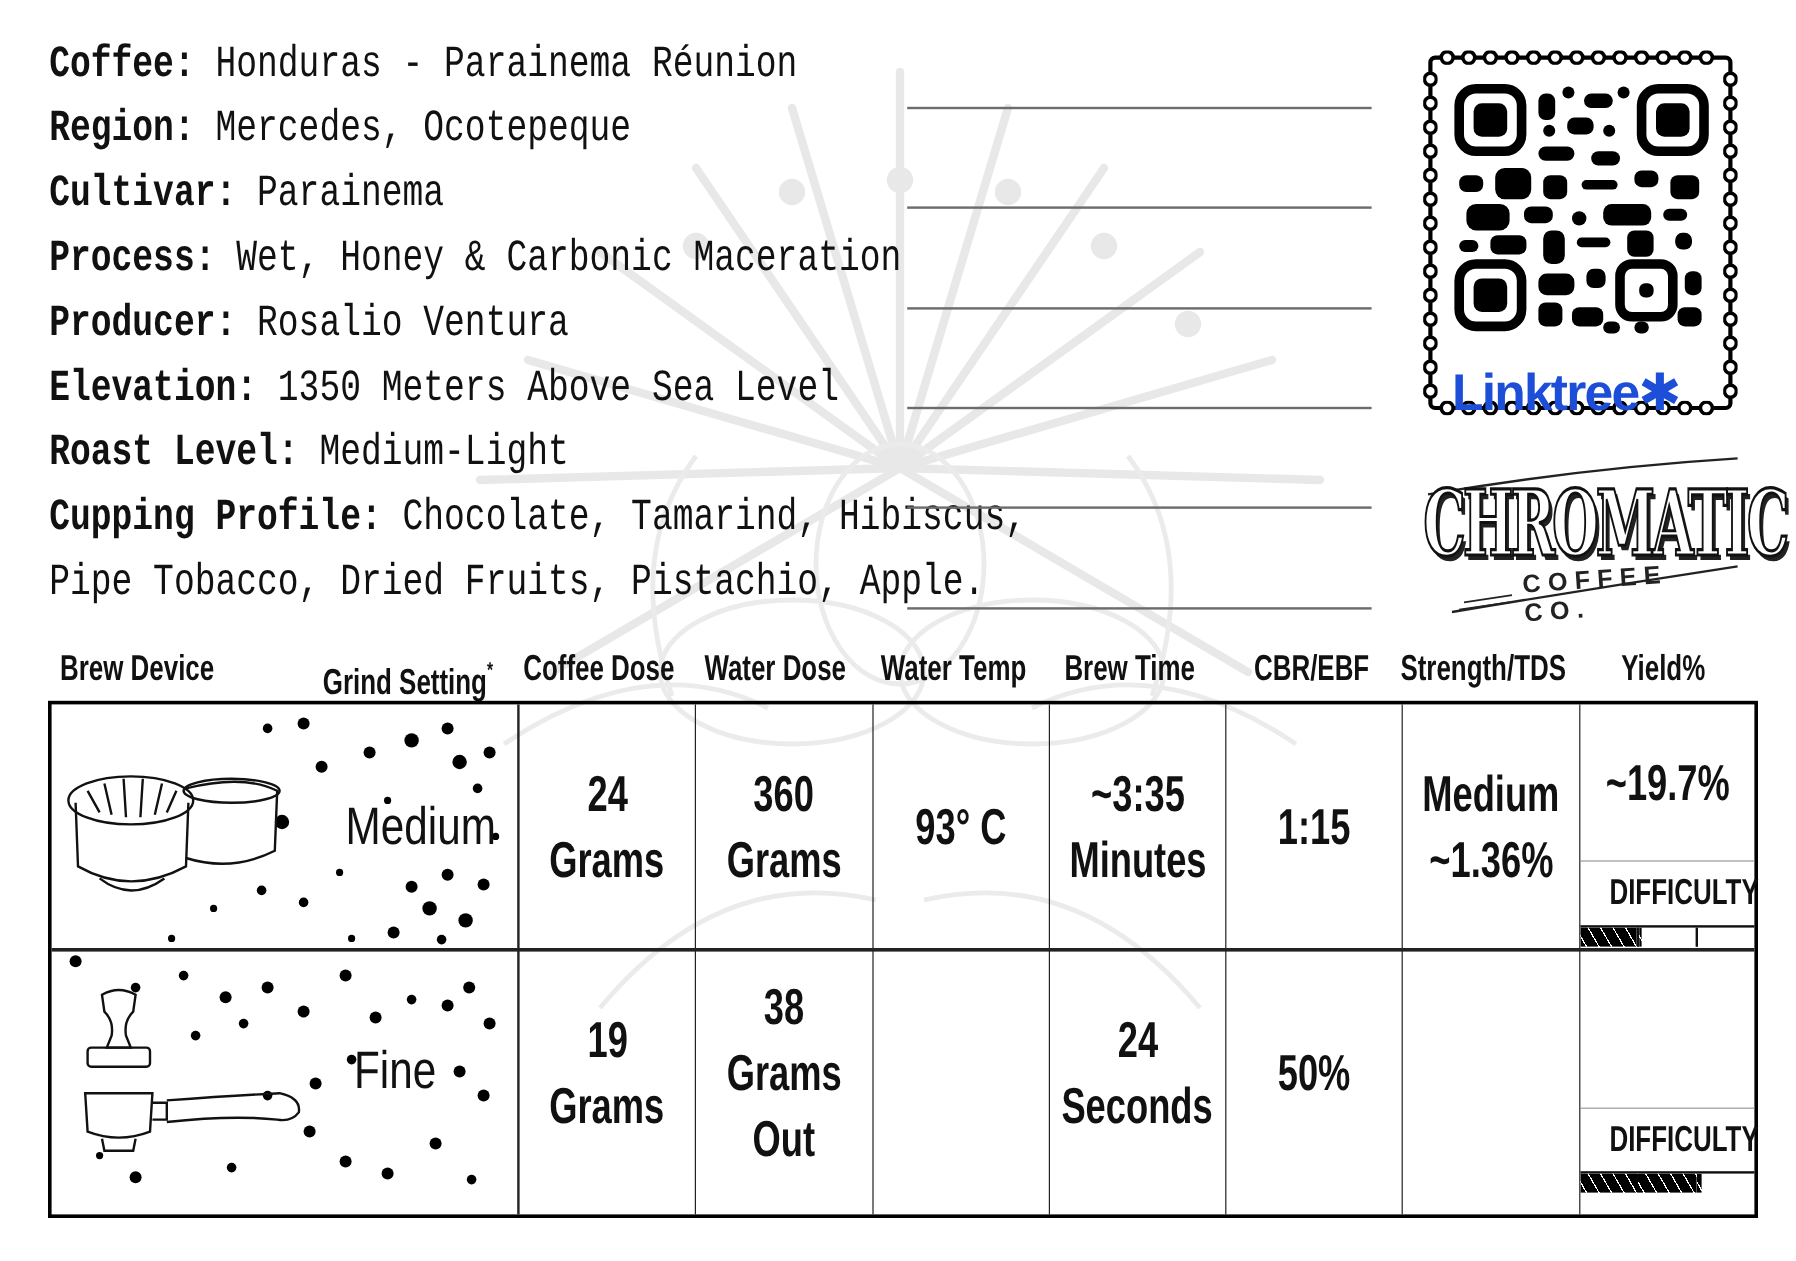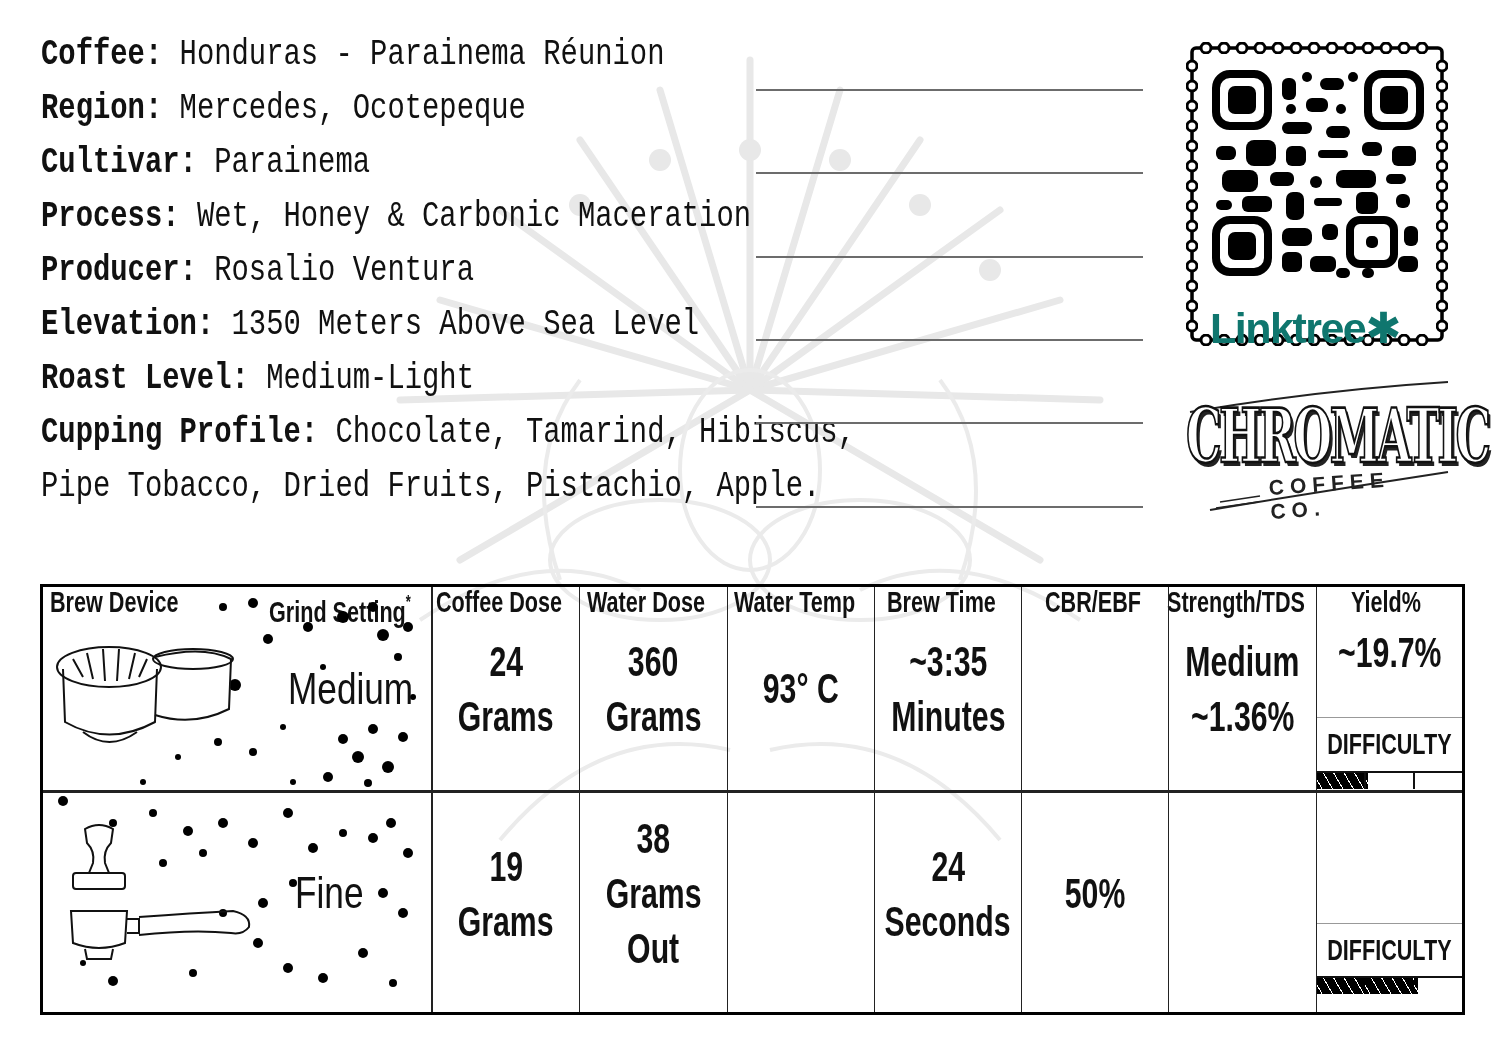--- a/index.html
+++ b/index.html
@@ -23,40 +23,40 @@
   .info-line .val { font-weight: normal; }
 
   
   .writing-lines { position: absolute; left: 756px; top: 0; width: 387px; height: 520px; }
   .w-line { position: absolute; left: 0; width: 387px; height: 2px; background: #6c6c6c; }
 
   
   .stamp { position: absolute; left: 1186px; top: 42px; width: 262px; height: 304px; }
   .stamp-text {
     position: absolute; left: 24px; top: 266px; width: 220px;
-    font-size: 43px; font-weight: bold; letter-spacing: -1.5px; color: #0f766e; line-height: 40px;
+    font-size: 43px; font-weight: bold; letter-spacing: -1.5px; color: #1d4ed8; line-height: 40px;
   }
 
   
   .logo { position: absolute; left: 1180px; top: 380px; width: 275px; height: 140px; }
   .logo-main {
     position: absolute; left: 6px; top: 14px;
     font-family: "DejaVu Serif", serif; font-weight: bold; font-size: 72px; line-height: 80px;
     color: #fff; -webkit-text-stroke: 2.5px #111; letter-spacing: -4px;
     transform: scaleX(0.62) scaleY(1.05); transform-origin: left top;
     text-shadow: 4px 4px 0 #222;
   }
   .logo-sub {
     position: absolute; left: 88px; top: 96px;
     font-size: 21px; font-weight: bold; letter-spacing: 6px; color: #222;
     transform: rotate(-4deg); transform-origin: left top;
   }
 
   
-  .col-headers { position: absolute; left: 0; top: 538px; width: 1497px; height: 40px; margin-top: 44px; }
+  .col-headers { position: absolute; left: 0; top: 538px; width: 1497px; height: 40px; }
   .col-h {
     position: absolute; top: 0; font-weight: bold; font-size: 30px; line-height: 40px;
     white-space: nowrap; transform: scaleX(0.72); transform-origin: left center;
   }
   .col-h sup { font-size: 18px; vertical-align: 14px; }
 
   
   .table { position: absolute; left: 40px; top: 584px; width: 1425px; height: 431px;
            border: 3px solid #000000; }
   .vline { position: absolute; top: 0; bottom: 0; width: 2px; background: #222; }
@@ -66,21 +66,21 @@
     font-weight: bold; font-size: 42px; line-height: 55px; white-space: nowrap;
     transform: scaleX(0.72);
   }
   .grind-label {
     position: absolute; font-size: 44px; line-height: 50px; white-space: nowrap;
     transform: scaleX(0.8); transform-origin: left center; color: #111;
   }
   .diff-label {
     font-weight: bold; font-size: 30px; white-space: nowrap; transform: scaleX(0.72);
   }
-  .diff-box { position: absolute; left: 0; right: 0; border-top: 1px solid #999; display: flex; align-items: center; justify-content: center; }
+  .diff-box { position: absolute; left: 0; right: 0; border-top: 1px solid #999; display: flex; align-items: center; }
   .diff-bar { position: absolute; left: 0; right: 0; height: 18px; border-top: 2px solid #111; display: flex; }
   .diff-seg { flex: 1; border-right: 2px solid #111; position: relative; overflow: hidden; }
   .diff-seg:last-child { border-right: none; }
   .diff-fill {
     position: absolute; left: 0; top: 0; bottom: 0;
     background: repeating-linear-gradient(60deg, #000 0 4px, #fff 4px 5px, #000 5px 9px);
   }
 </style>
 </head>
 <body>
@@ -342,20 +342,23 @@
     <div class="cell-text">360</div>
     <div class="cell-text">Grams</div>
   </div>
   <div class="cell" style="left:685px;top:0;width:146px;height:203px">
     <div class="cell-text">93° C</div>
   </div>
   <div class="cell" style="left:832px;top:0;width:146px;height:203px">
     <div class="cell-text">~3:35</div>
     <div class="cell-text">Minutes</div>
   </div>
+  <div class="cell" style="left:979px;top:0;width:146px;height:203px">
+    <div class="cell-text">1:15</div>
+  </div>
   <div class="cell" style="left:1126px;top:0;width:147px;height:203px">
     <div class="cell-text">Medium</div>
     <div class="cell-text">~1.36%</div>
   </div>
   <div class="cell" style="left:1274px;top:0;width:145px;height:130px">
     <div class="cell-text">~19.7%</div>
   </div>
   <div class="diff-box" style="left:1274px;right:0;top:130px;height:53px">
     <div class="diff-label">DIFFICULTY</div>
   </div>

